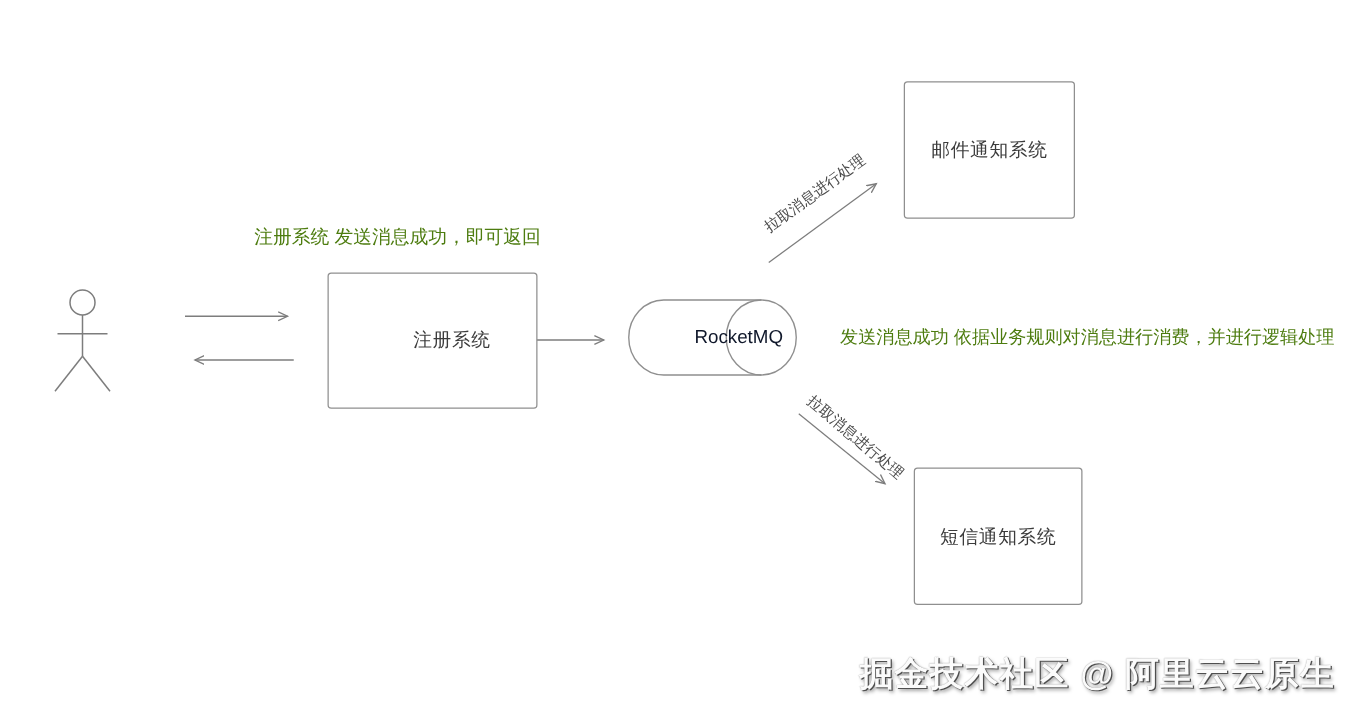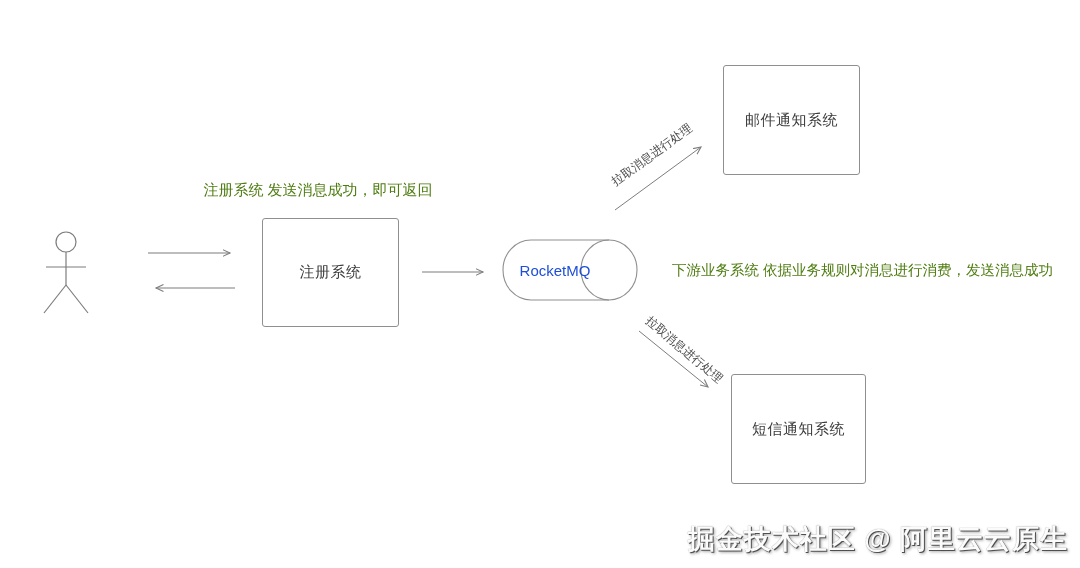--- a/index.html
+++ b/index.html
@@ -27,21 +27,21 @@
     border: 1px solid #8f8f8f;
     border-radius: 3px;
     background: #ffffff;
     display: flex;
     align-items: center;
     justify-content: center;
     color: #3c3c3c;
     font-size: 15px;
     letter-spacing: 0.5px;
   }
-  .box-register { left: 262px; top: 218px; width: 135px; height: 107px; }
+  .box-register { left: 262px; top: 218px; width: 135px; height: 107px; padding-left: 31px; }
   .box-email    { left: 723px; top: 65px;  width: 135px; height: 108px; }
   .box-sms      { left: 731px; top: 374px; width: 133px; height: 108px; }
   .caption {
     position: absolute;
     color: #4d7c0f;
     font-size: 15px;
     white-space: nowrap;
   }
   .caption-top {
     left: 318px;
@@ -49,24 +49,24 @@
     transform: translate(-50%, -50%);
   }
   .caption-right {
     left: 672px;
     top: 270px;
     transform: translate(0, -50%);
     font-size: 14.5px;
   }
   .mq-label {
     position: absolute;
-    left: 555px;
+    left: 591px;
     top: 270px;
     transform: translate(-50%, -50%);
-    color: #1d4ed8;
+    color: #0f172a;
     font-size: 15px;
     white-space: nowrap;
   }
   .edge-label {
     position: absolute;
     color: #4a4a4a;
     font-size: 12px;
     white-space: nowrap;
   }
   .edge-label-top {
@@ -129,21 +129,21 @@
   </svg>
 
   <div class="caption caption-top">注册系统 发送消息成功，即可返回</div>
 
   <div class="node-box box-register">
     <span>注册系统</span>
   </div>
 
   <div class="mq-label">RocketMQ</div>
 
-  <div class="caption caption-right">下游业务系统 依据业务规则对消息进行消费，发送消息成功</div>
+  <div class="caption caption-right">发送消息成功 依据业务规则对消息进行消费，并进行逻辑处理</div>
 
   <div class="node-box box-email">
     <span>邮件通知系统</span>
   </div>
 
   <div class="node-box box-sms">
     <span>短信通知系统</span>
   </div>
 
   <div class="edge-label edge-label-top">拉取消息进行处理</div>

